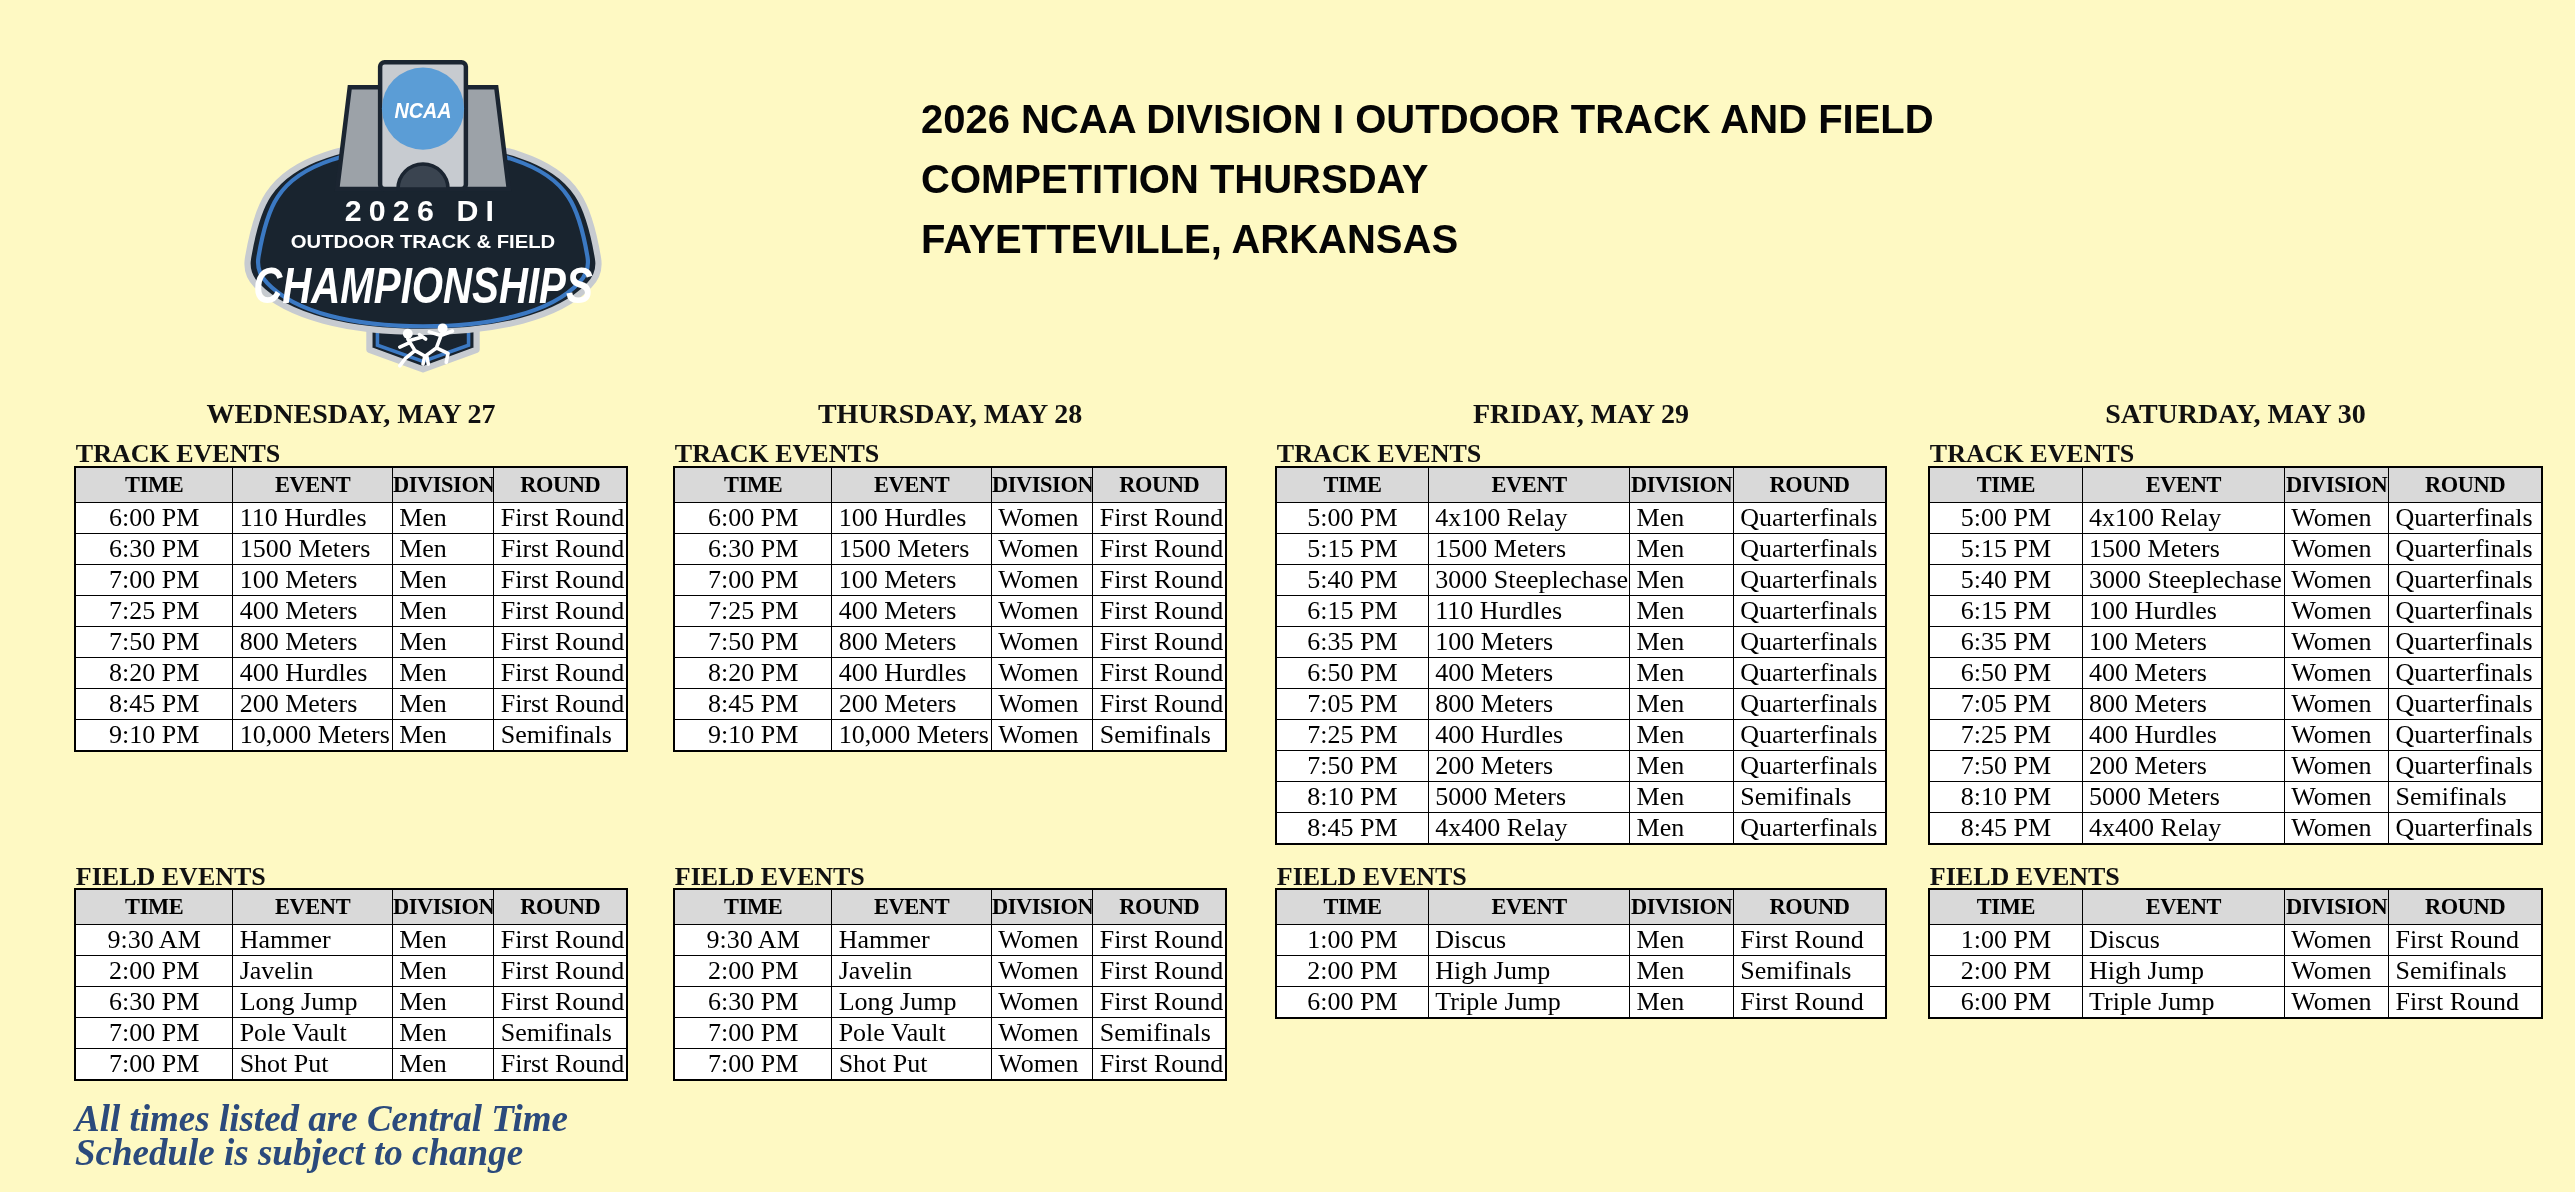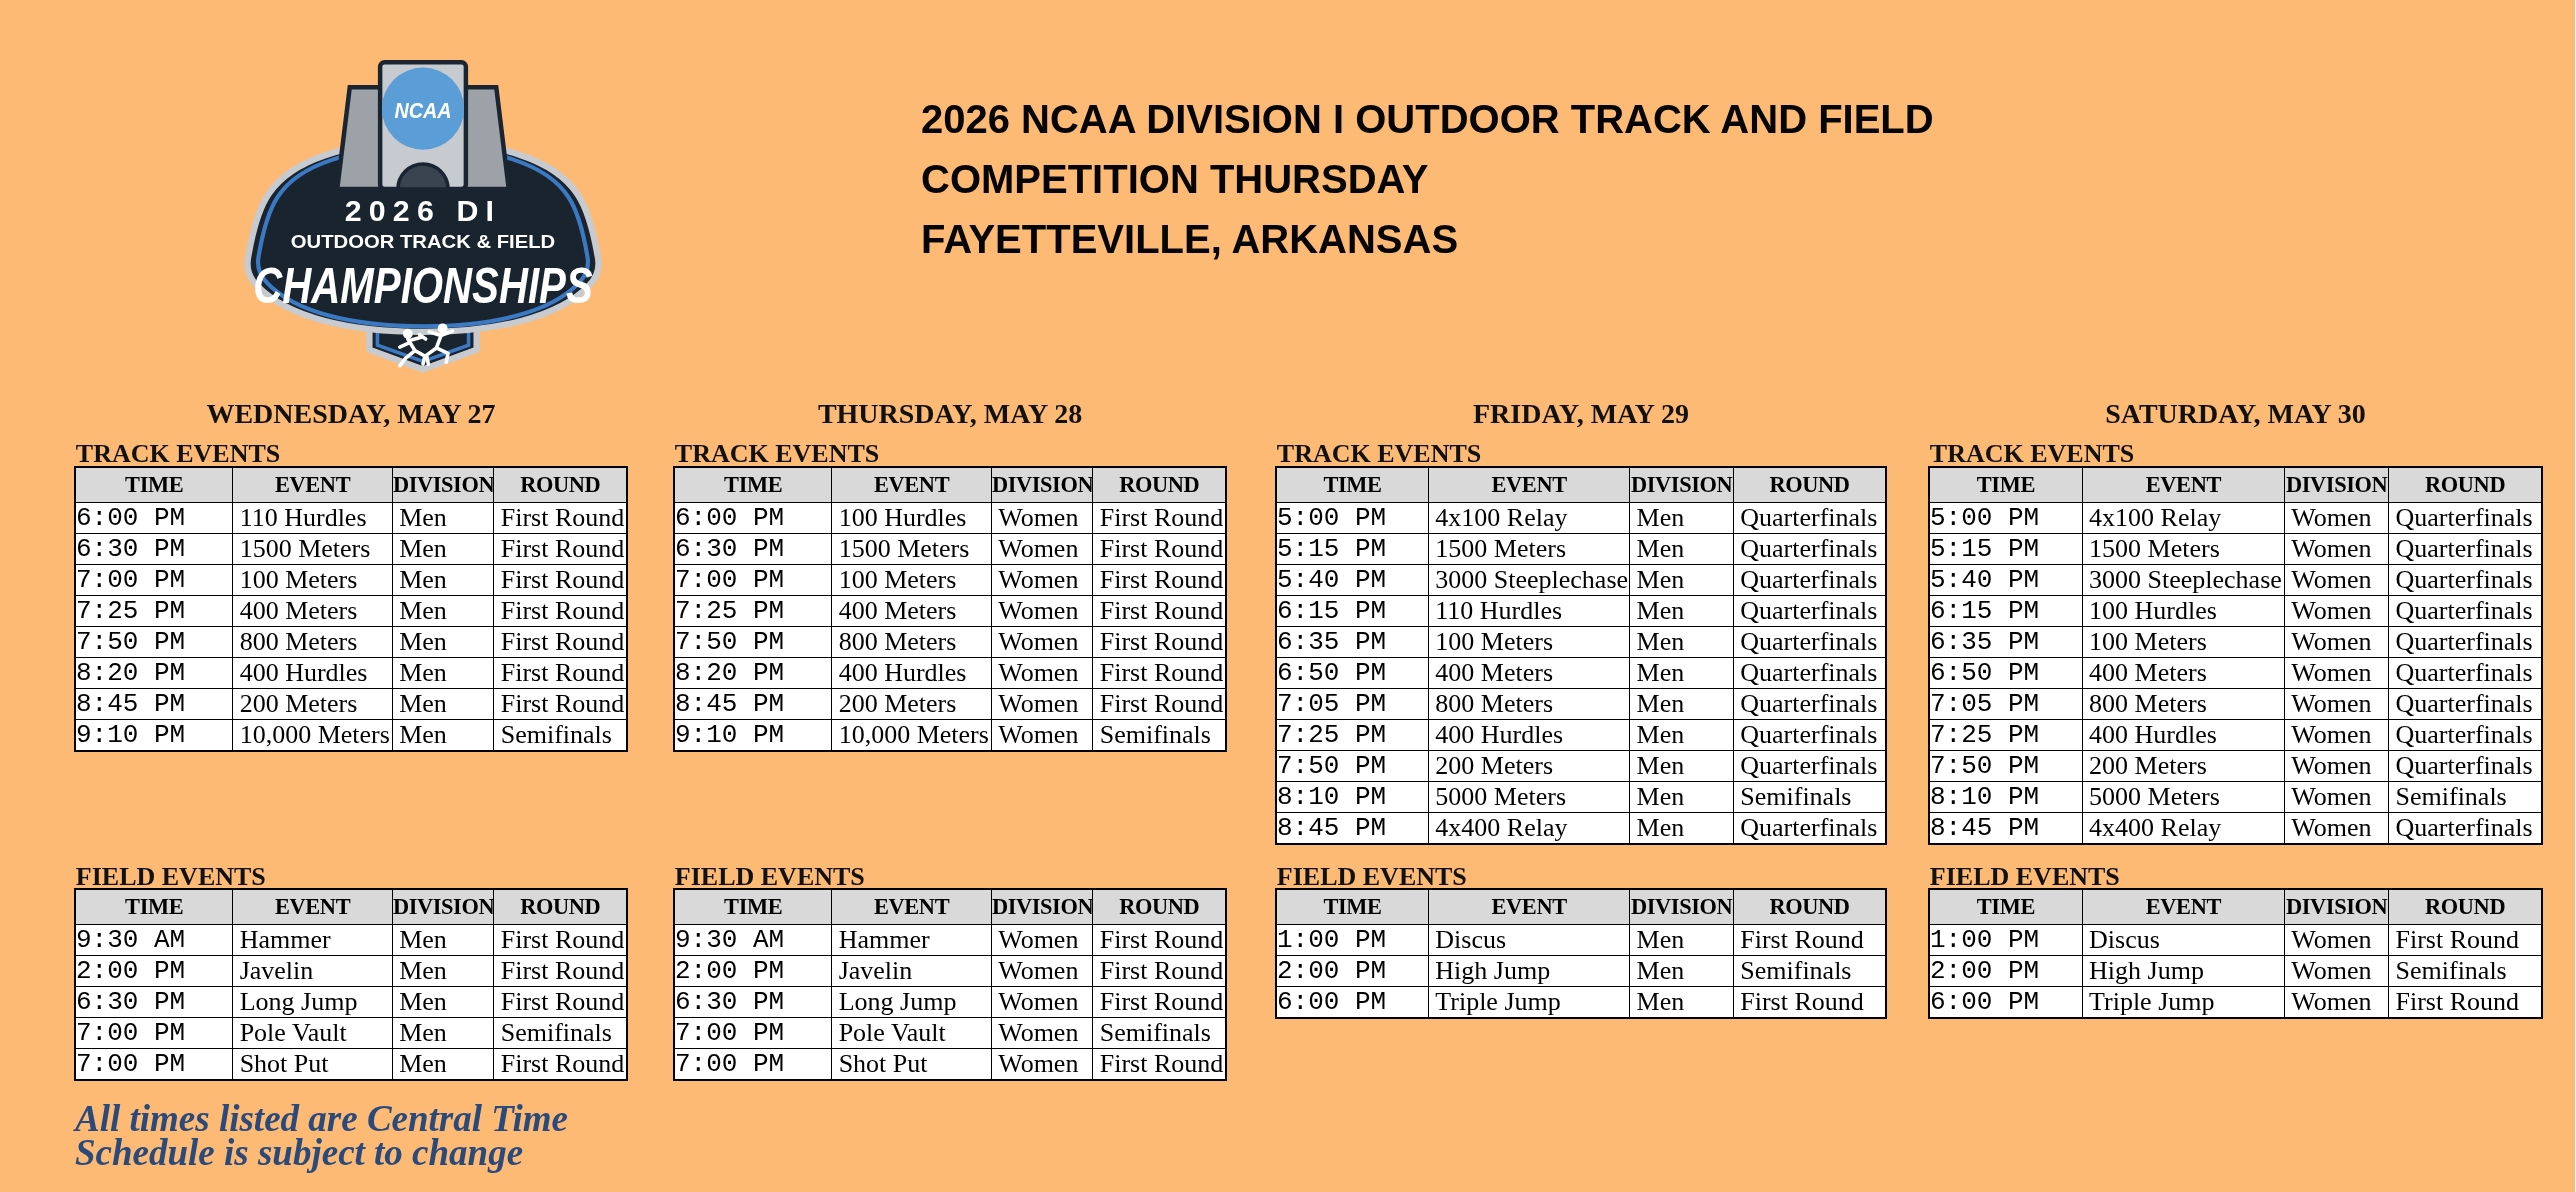--- a/index.html
+++ b/index.html
@@ -1,16 +1,16 @@
 <!DOCTYPE html>
 <html style="font-size:14.3px"><head>
 <meta charset="utf-8">
 <style>
   html,body{margin:0;padding:0;background:#fff;}
-  .page{position:relative;width:2575px;height:1192px;background:#fdba74;
+  .page{position:relative;width:2575px;height:1192px;background:#fef9c3;
         font-family:"Liberation Serif",serif;color:#000;overflow:hidden;}
 
   
   .title{position:absolute;left:921px;top:89px;width:1100px;
          font-family:"Liberation Sans",sans-serif;font-weight:bold;
          font-size:40px;line-height:60px;color:#050505;}
 
   
   .logo{position:absolute;left:235px;top:55px;width:376px;height:318px;}
 
@@ -31,21 +31,21 @@
   .field-table{position:absolute;top:494px;left:0;right:0;}
 
   
   table.sched-table{width:100%;border-collapse:collapse;table-layout:fixed;
                     background:#fff;border:2.7px solid #000;}
   .sched-table th,.sched-table td{border:1.8px solid #000;overflow:hidden;
                     white-space:nowrap;vertical-align:middle;}
   .sched-table th{background:#D9D9D9;font-weight:bold;font-size:22.4px;
                     letter-spacing:-0.4px;height:34px;text-align:center;padding:0;}
   .sched-table td{font-size:26px;height:30px;padding:0;}
-  td.c-time{font-family:Liberation Mono, monospace;}
+  td.c-time{text-align:center;}
   td.c-event,td.c-division,td.c-round{text-align:left;padding-left:6.3px;}
   .std col.w0{width:28.6%;} .std col.w1{width:28.9%;}
   .std col.w2{width:18.4%;} .std col.w3{width:24.1%;}
   .wide col.w0{width:25%;} .wide col.w1{width:33%;}
   .wide col.w2{width:17%;} .wide col.w3{width:25%;}
 
   
   .notes{position:absolute;left:75px;top:1102px;font-weight:bold;font-style:italic;
          font-size:37px;line-height:34px;color:#2B4A7C;}
 </style>

